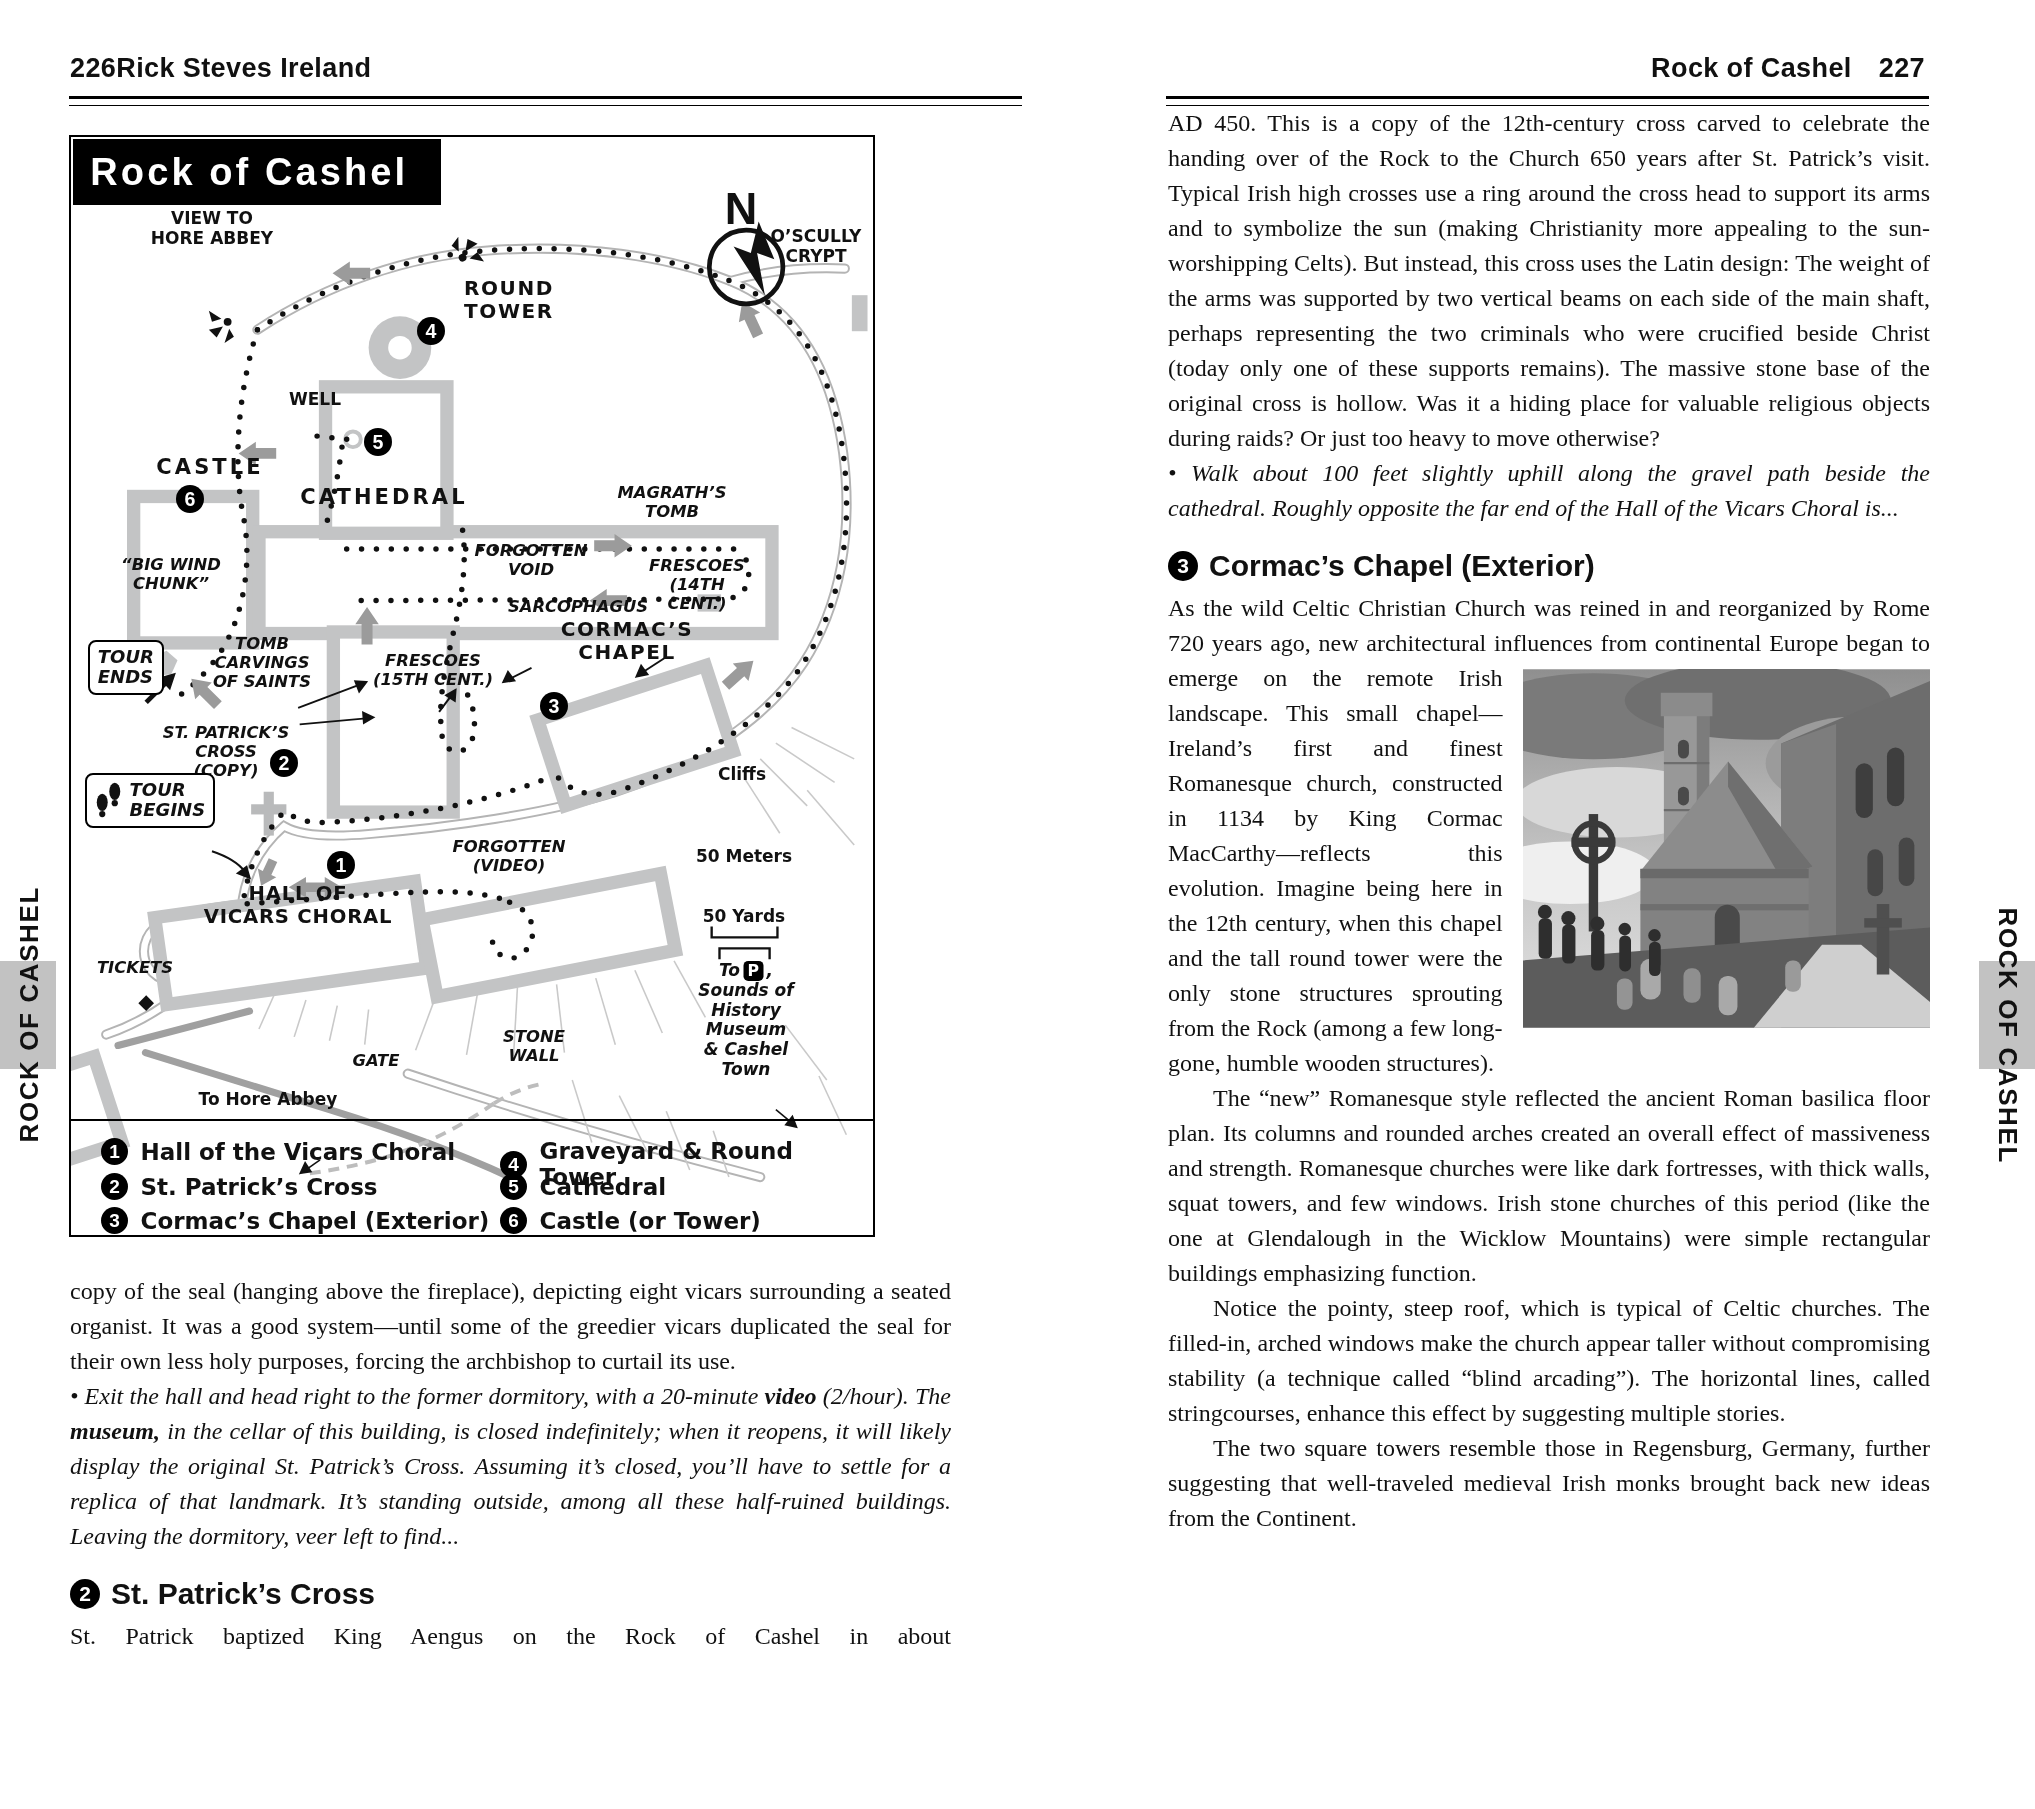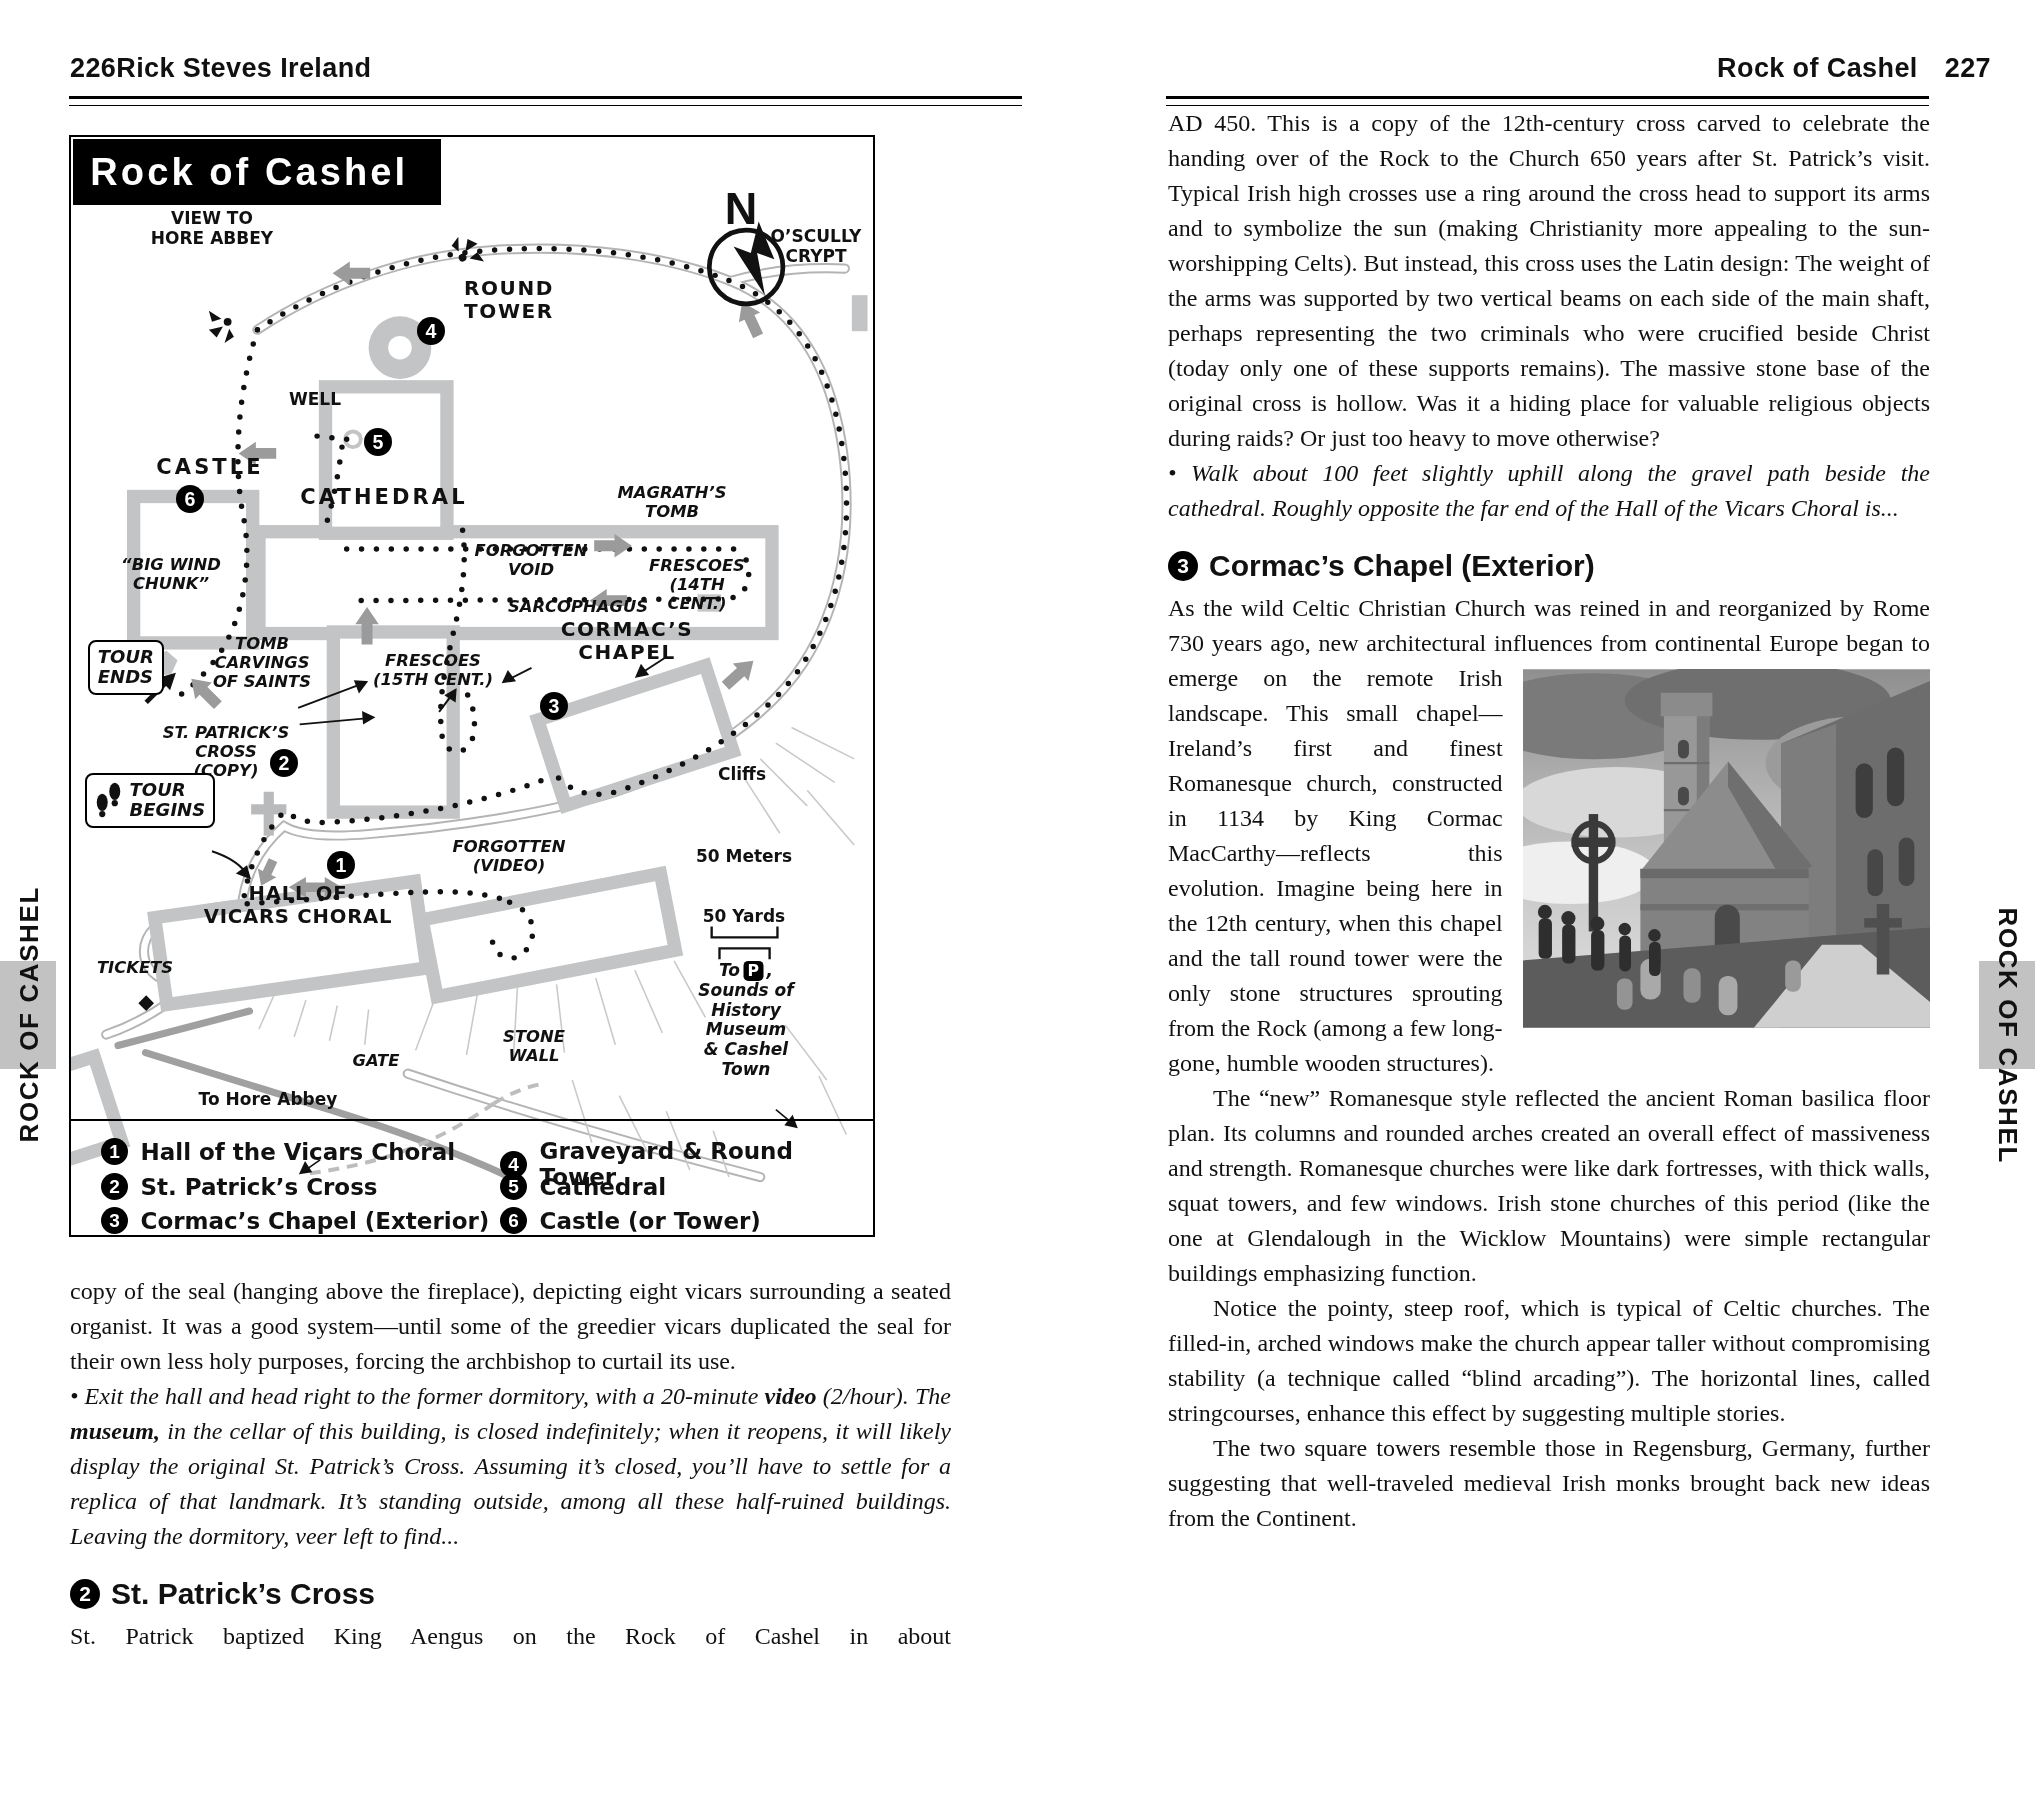--- a/index.html
+++ b/index.html
@@ -51,21 +51,21 @@
            white-space:nowrap;}
 </style>
 </head>
 <body>
 
 <div class="sheet">
 
   <div class="runhead" style="left:70px;top:53px;"><span>226</span><span style="">Rick Steves Ireland</span></div>
   <div class="rule2" style="left:69px;top:96px;width:953px;"></div>
 
-  <div class="runhead" style="left:1228px;top:53px;width:763px;text-align:right;"><span>Rock of Cashel</span><span style="margin-left:27px;">227</span></div>
+  <div class="runhead" style="left:1162px;top:53px;width:763px;text-align:right;"><span>Rock of Cashel</span><span style="margin-left:27px;">227</span></div>
   <div class="rule2" style="left:1166px;top:96px;width:763px;"></div>
 
   <div class="mapbox">
 
     <svg width="802" height="1098" viewBox="0 0 1024 1254" style="position:absolute;left:0;top:0;">
 
       <g stroke-linecap="round" fill="none">
         <path d="M 238,172 C 330,112 432,78 532,71 C 652,62 762,78 842,110 C 930,146 972,226 986,330 C 999,432 982,525 935,598 C 888,670 798,728 696,762 C 608,790 480,808 380,816 C 332,820 292,818 272,806 C 235,838 220,878 218,912 C 216,958 192,992 160,1002 C 128,1012 103,1000 95,978 C 89,958 98,938 118,928 C 148,914 190,908 228,905" stroke="#b4b4b4" stroke-width="13"></path>
         <path d="M 842,110 C 890,96 940,92 988,94" stroke="#b4b4b4" stroke-width="13"></path>
         <path d="M 160,1002 C 130,1030 95,1055 45,1072" stroke="#b4b4b4" stroke-width="13"></path>
@@ -326,21 +326,21 @@
     <p class="lastjust">St. Patrick baptized King Aengus on the Rock of Cashel in about</p>
   </div>
 
   <div class="col" style="left:1168px;top:106px;width:762px;">
     <p>AD 450. This is a copy of the 12th-century cross carved to celebrate the handing over of the Rock to the Church 650 years after St. Patrick’s visit. Typical Irish high crosses use a ring around the cross head to support its arms and to symbolize the sun (making Christianity more appealing to the sun-worshipping Celts). But instead, this cross uses the Latin design: The weight of the arms was supported by two vertical beams on each side of the main shaft, perhaps representing the two criminals who were crucified beside Christ (today only one of these supports remains). The massive stone base of the original cross is hollow. Was it a hiding place for valuable religious objects during raids? Or just too heavy to move otherwise?</p>
     <p class="ital">• Walk about 100 feet slightly uphill along the gravel path beside the cathedral. Roughly opposite the far end of the Hall of the Vicars Choral is...</p>
     <p class="sechead">
         <span class="numcircle">3</span>
         <span>Cormac’s Chapel (Exterior)</span>
       </p>
-    <p><span>As the wild Celtic Christian Church was reined in and reorganized by Rome 730 years ago, new architectural influences from </span><span class="photo"><svg width="407" height="359" viewBox="0 0 520 458">
+    <p><span>As the wild Celtic Christian Church was reined in and reorganized by Rome 720 years ago, new architectural influences from </span><span class="photo"><svg width="407" height="359" viewBox="0 0 520 458">
         <defs>
           <linearGradient id="sky" x1="0" y1="0" x2="0" y2="1">
             <stop offset="0" stop-color="#8f8f8f"></stop>
                 <stop offset=".55" stop-color="#c6c6c6"></stop>
                 <stop offset="1" stop-color="#e2e2e2"></stop>
           </linearGradient>
         </defs>
         <rect width="520" height="458" fill="url(#sky)"></rect>
         <ellipse cx="90" cy="60" rx="150" ry="55" fill="#7a7a7a"></ellipse>
         <ellipse cx="300" cy="40" rx="170" ry="50" fill="#6f6f6f"></ellipse>

